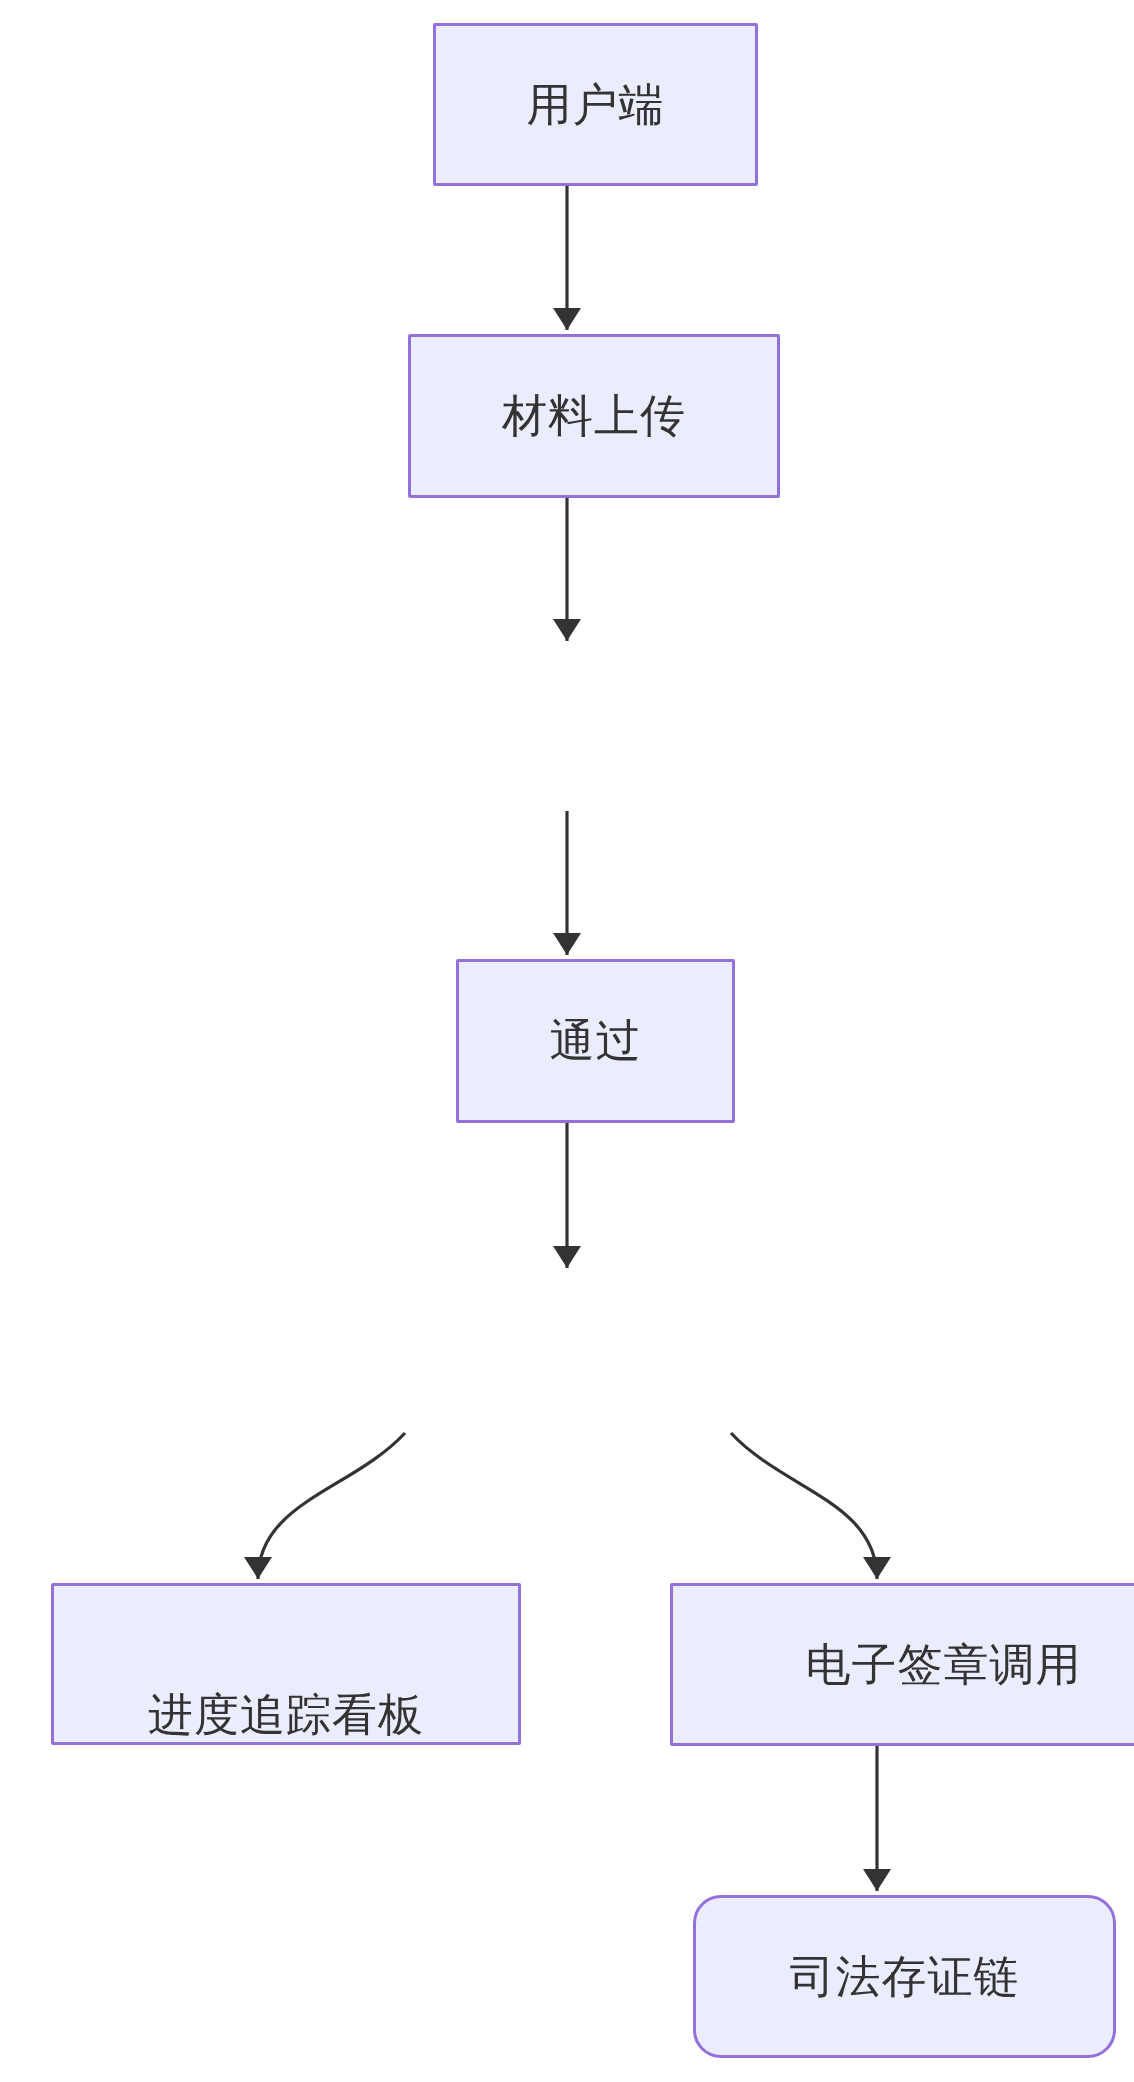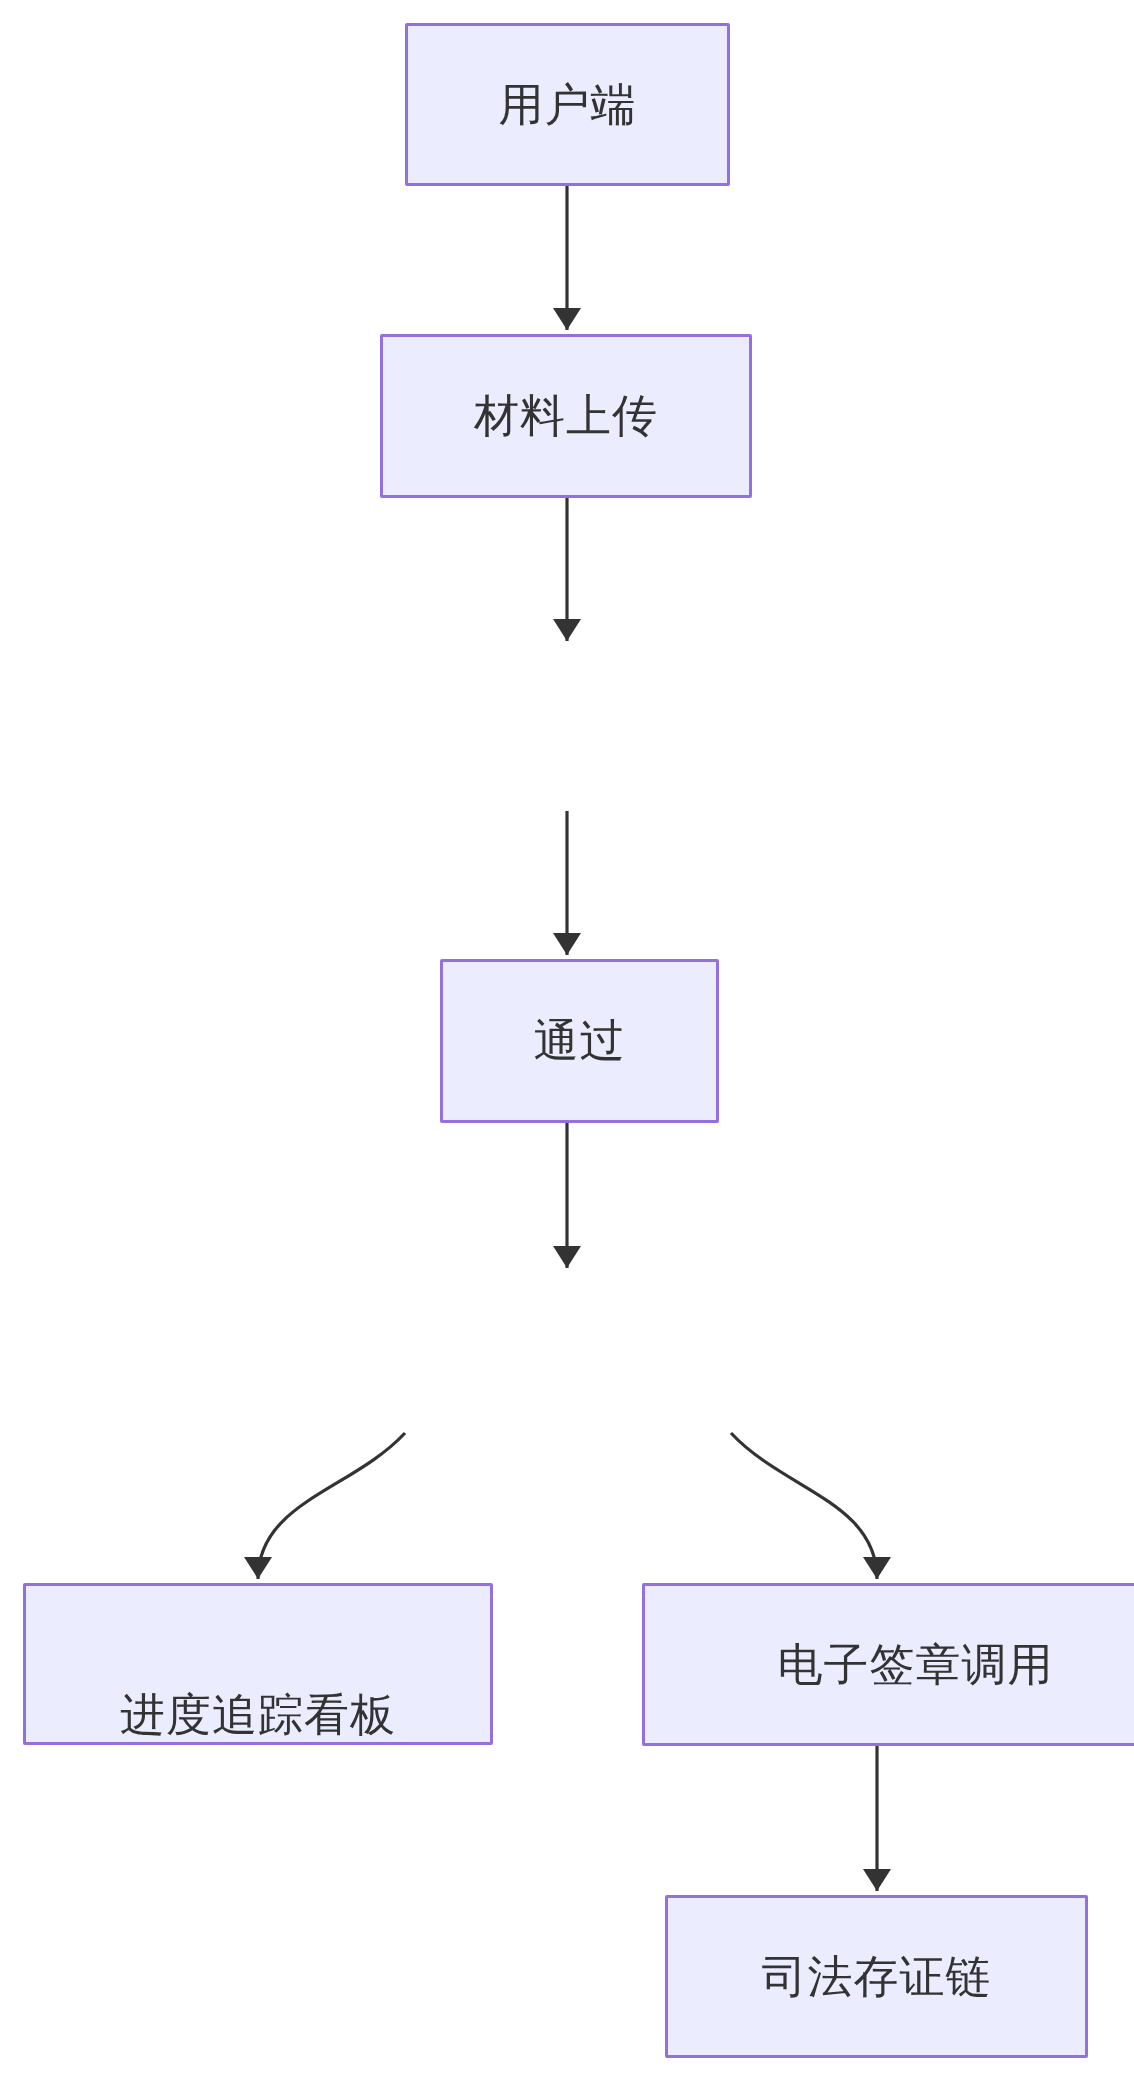--- a/index.html
+++ b/index.html
@@ -31,30 +31,31 @@
     align-items:center;
     justify-content:center;
     text-align:center;
     background:var(--node-fill);
     border:3px solid var(--node-border);
     border-radius:2px;
     color:var(--text);
     font-size:45px;
     line-height:1.2;
     letter-spacing:1px;
+    margin-left:28px;
   }
   
   #n-user        {left:405px; top:23px;   width:325px; height:163px;}
   #n-upload      {left:380px; top:334px;  width:372px; height:164px;}
   #n-ai          {left:359px; top:645px;  width:418px; height:167px;}
-  #n-pass        {left:440px; top:959px;  width:279px; height:164px;}
+  #n-pass        {left:428px; top:959px;  width:279px; height:164px;}
   #n-gov         {left:332px; top:1272px; width:471px; height:161px;}
   #n-progress    {left:23px;  top:1583px; width:470px; height:162px;align-items:flex-end;}
   #n-eseal       {left:642px; top:1583px; width:547px; height:163px;}
-  #n-judicial    {left:665px; top:1895px; width:423px; height:163px;}
+  #n-judicial    {left:665px; top:1895px; width:423px; height:163px;border-radius:28px;}
   .edge{
     fill:none;
     stroke:var(--arrow);
     stroke-width:3.2px;
   }
 </style>
 </head>
 <body>
 
 <div class="canvas">

